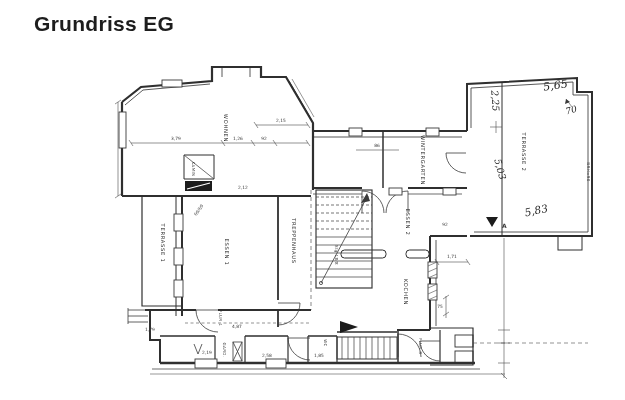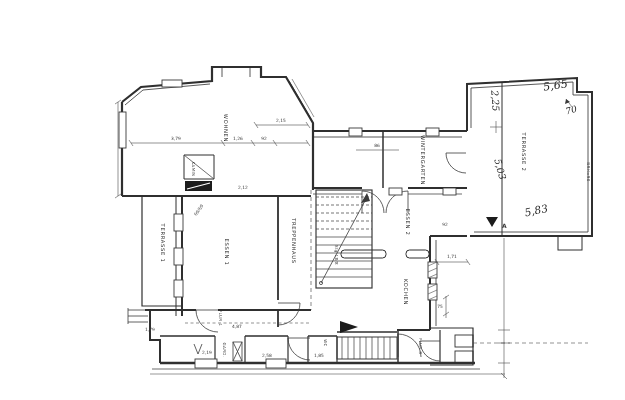--- a/index.html
+++ b/index.html
@@ -13,20 +13,21 @@
   .rlabel{font-family:"DejaVu Sans",sans-serif;font-size:5.2px;letter-spacing:.7px;fill:#2c2c2c;}
   .rlabel-sm{font-family:"DejaVu Sans",sans-serif;font-size:4px;letter-spacing:.4px;fill:#333;}
   .dim{font-family:"DejaVu Sans",sans-serif;font-size:4.4px;fill:#3a3a3a;}
   .hand{font-family:"DejaVu Serif",serif;font-style:italic;fill:#252525;}
   .win{fill:#ffffff;stroke:#3a3a3a;stroke-width:.9;}
 </style>
 </head>
 <body>
 
 <div class="page">
+  <h1 class="page-title">Grundriss EG</h1>
 
   <svg width="625" height="400" viewBox="0 0 625 400">
 
     <g class="wall">
 
       <path d="M122,102 L141,87 L212,81 L212,67 L261,67 L261,77 L286,77 L313,123 L313,190" stroke-width="2.2"></path>
       <path d="M125,105 L143,90 L210,84" stroke-width="0.8"></path>
       <path d="M289,81 L311,119" stroke-width="0.8"></path>
       <path d="M292,79 L314,117" stroke-width="0.5"></path>
       <path d="M122,102 L122,196" stroke-width="2.2"></path>

